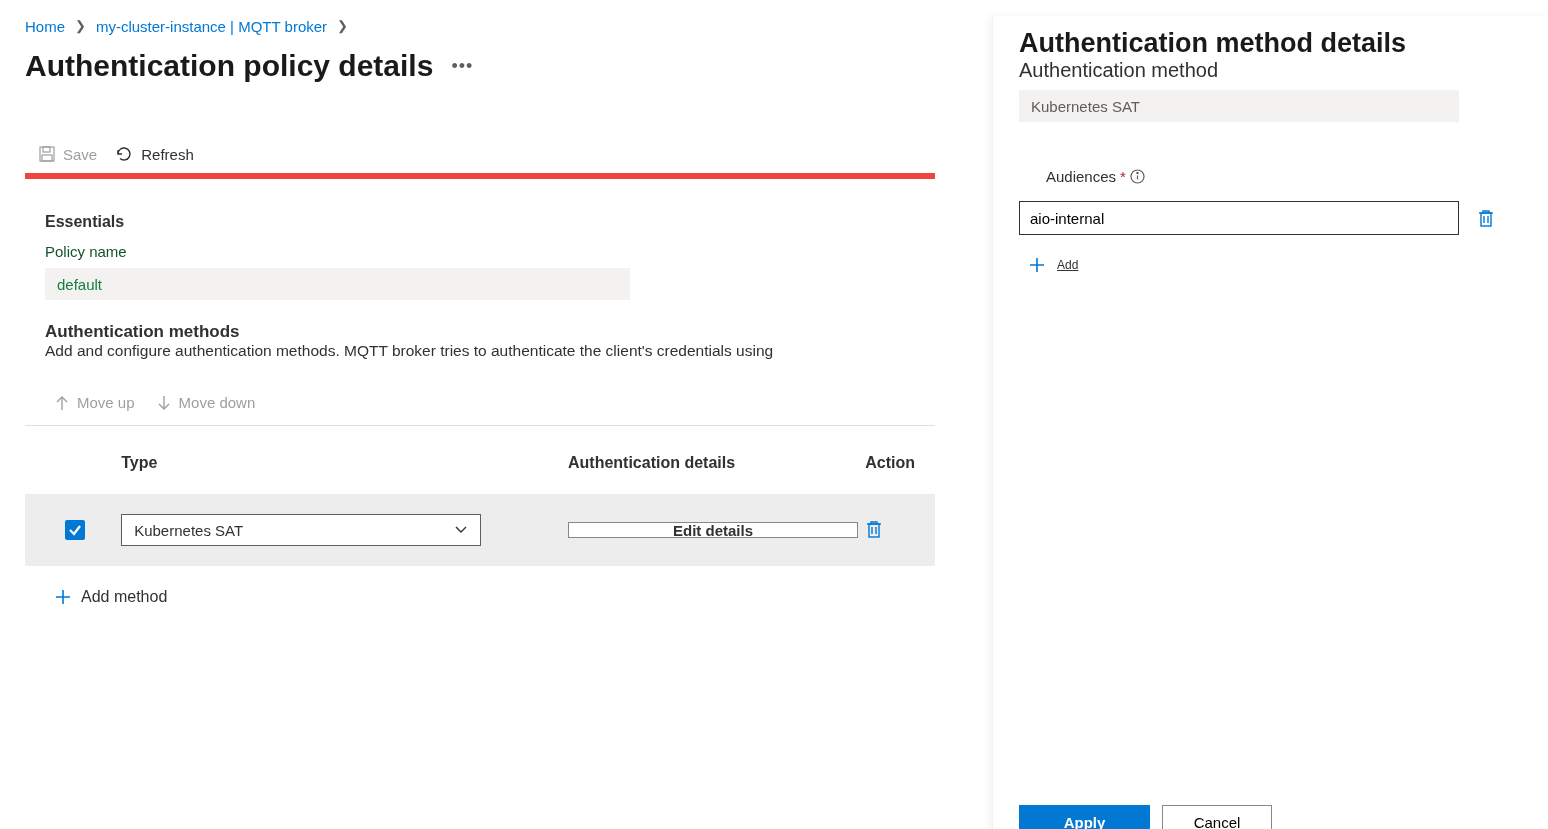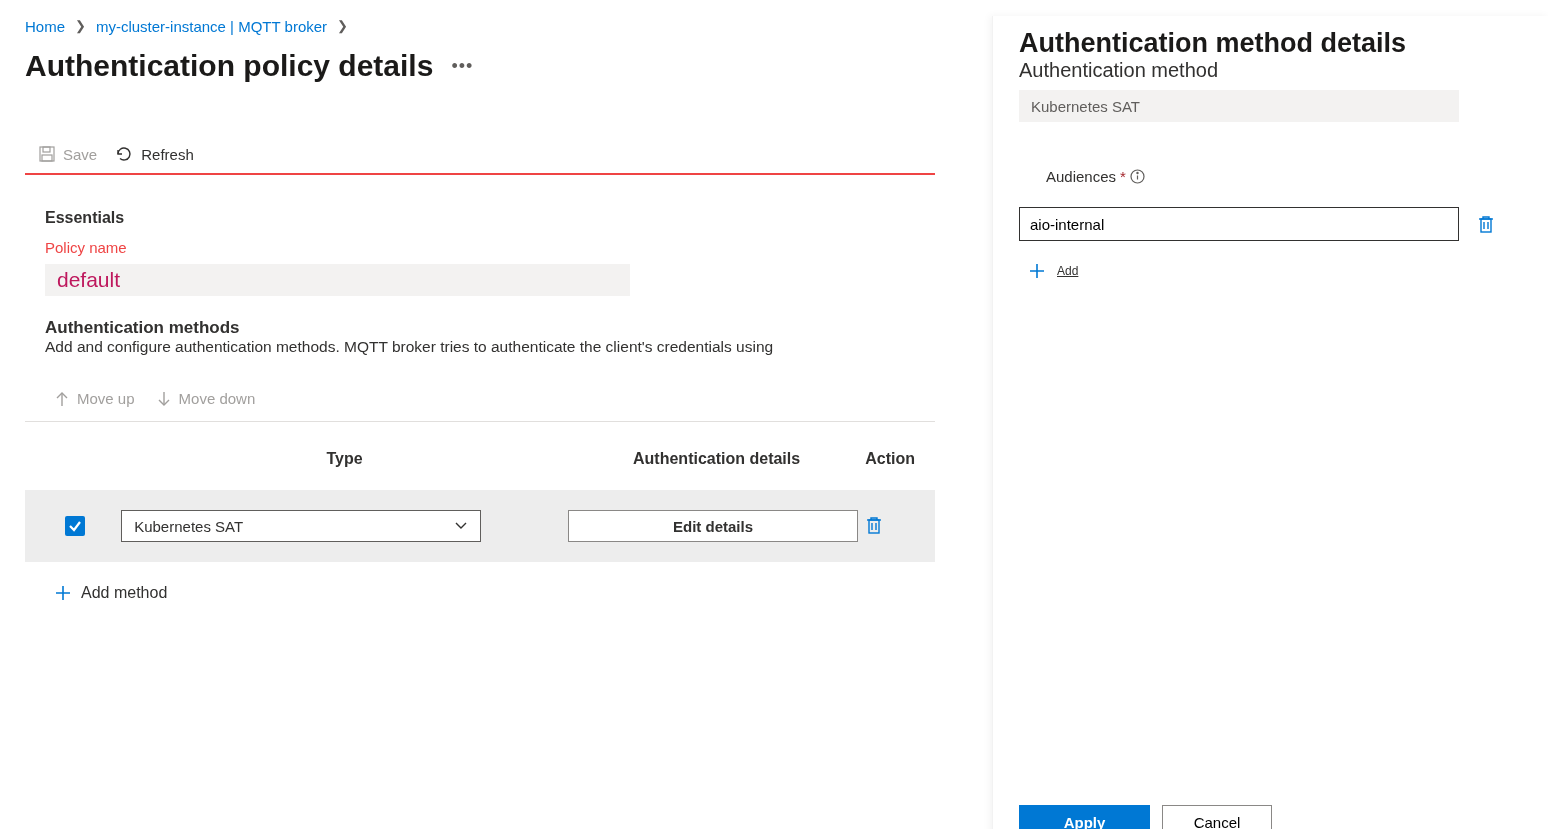--- a/index.html
+++ b/index.html
@@ -25,63 +25,63 @@
     }
     .breadcrumb a { color: #0078d4; text-decoration: none; cursor: pointer; }
     .breadcrumb .chev { color: #605e5c; font-size: 13px; }
     .page-title-row { display:flex; align-items:center; gap:18px; }
     h1.page-title { font-size: 30px; font-weight: 600; color: #1b1a19; }
     .ellipsis-icon { color:#605e5c; font-size:18px; letter-spacing: 1px; cursor:default; }
     .toolbar {
       display: flex; align-items:center; gap: 18px;
       margin-top: 62px;
       padding-bottom: 10px;
-      border-bottom: 2px solid #ef4444;
+      border-bottom: 6px solid #ef4444;
       padding-left: 14px;
     }
     .tb-btn { display:flex; align-items:center; gap:8px; cursor:pointer; font-size:15px; }
     .tb-btn.disabled { color:#a19f9d; cursor:default; }
     .icon-save { width:16px; height:16px; }
     .icon-refresh { width:18px; height:18px; }
     .section-title { font-size:16px; font-weight:600; margin-top:34px; padding-left:20px; }
-    .field-label { color:#ef4444; font-size:15px; margin-top:12px; padding-left:20px; }
+    .field-label { color:#14532d; font-size:15px; margin-top:12px; padding-left:20px; }
     .readonly-input {
       margin: 8px 0 0 20px;
       width: 585px; height: 32px;
       background:#f3f2f1; border:none;
-      padding: 0 12px; font-size:21px; color:#be185d;
+      padding: 0 12px; font-size:15px; color:#15803d;
       display:flex; align-items:center;
     }
     .subtitle { font-size:17px; font-weight:600; margin-top:22px; padding-left:20px; }
     .desc { font-size:15.5px; color:#323130; margin-top:0; padding-left:20px; }
     .move-bar {
       display:flex; gap:22px; align-items:center;
       margin-top:34px; padding: 0 0 14px 30px;
       border-bottom: 1px solid #e1dfdd;
     }
     .move-btn { display:flex; align-items:center; gap:8px; color:#a19f9d; font-size:15px; cursor:default; }
     .tbl { width:100%; margin-top:18px; border-collapse: collapse; }
-    .tbl th { text-align:center; font-weight:600; font-size:16px; padding: 10px 0 22px 0; }
+    .tbl th { text-align:left; font-weight:600; font-size:16px; padding: 10px 0 22px 0; }
     .tbl th.type-col { padding-left:110px; width:480px;}
     .tbl th.details-col { width:300px; }
     .tbl th.action-col { padding-right:20px; }
     .tbl tr.data-row { background:#ededed; }
     .tbl td { padding: 20px 0; vertical-align: middle;}
     .checkbox {
       width:20px; height:20px; background:#0078d4; border-radius:2px;
       display:flex; align-items:center; justify-content:center; margin-left:40px;
     }
     .checkbox svg { width:14px; height:14px; }
     .dropdown {
       width:360px; height:32px; border:1px solid #605e5c; background:#fff;
       display:flex; align-items:center; justify-content:space-between;
       padding: 0 12px; font-size:15px; margin-left:0;
     }
     .edit-btn {
-      width:290px; height:32px; border:1px solid #8a8886; background:#fff;
+      width:290px; height:16px; border:1px solid #8a8886; background:#fff;
       font-size:15px; font-weight:600; display:flex; align-items:center; justify-content:center;
       cursor:pointer;
     }
     .trash-icon-cell { padding-left: 30px; }
     .trash-icon { width:18px; height:20px; cursor:pointer; }
     .add-row { display:flex; align-items:center; gap:10px; margin-top:22px; padding-left:30px; font-size:16px; cursor:pointer; }
     .plus-icon { width:16px; height:16px; }
 
     
     .panel {
@@ -94,21 +94,21 @@
     .panel h2 { font-size:27px; font-weight:600; color:#1b1a19; }
     .panel-label { font-size:20px; color:#323130; }
     .panel-readonly {
       margin-top:8px; width:440px; height:32px;
       background:#f3f2f1; display:flex; align-items:center; padding:0 12px;
       font-size:15px; color:#605e5c;
     }
     .panel-label2 { font-size:15px; margin-top:46px; display:flex; align-items:center; gap:4px;margin-left:27px;}
     .req-star { color:#a4262c; }
     .info-icon { width:15px; height:15px; }
-    .aud-row { display:flex; align-items:center; gap:18px; margin-top:22px;}
+    .aud-row { display:flex; align-items:center; gap:18px; margin-top:16px;}
     .aud-input {
       width:440px; height:34px; border:1px solid #323130;
       padding:0 10px; font-size:15px;
     }
     .panel-add { display:flex; align-items:center; gap:12px; margin-top:22px; font-size:12px; cursor:pointer; padding-left:10px;text-decoration:underline;}
     .panel-footer {
       margin-top:auto; padding-bottom:6px;
       display:flex; gap:12px;
     }
     .btn-primary {

